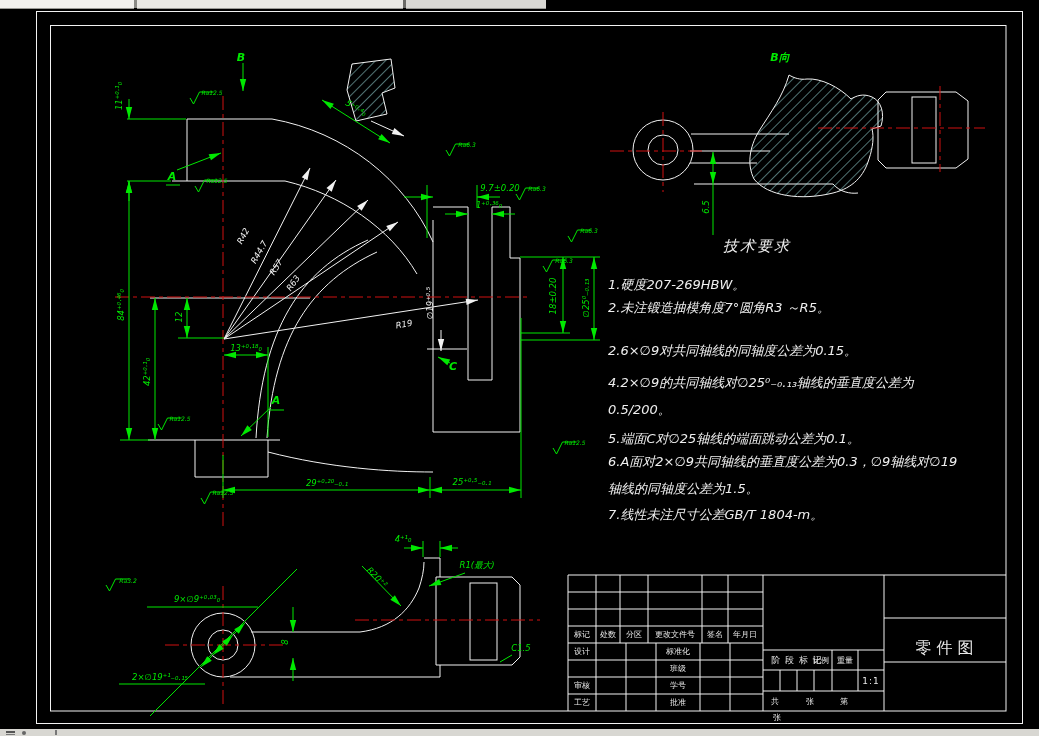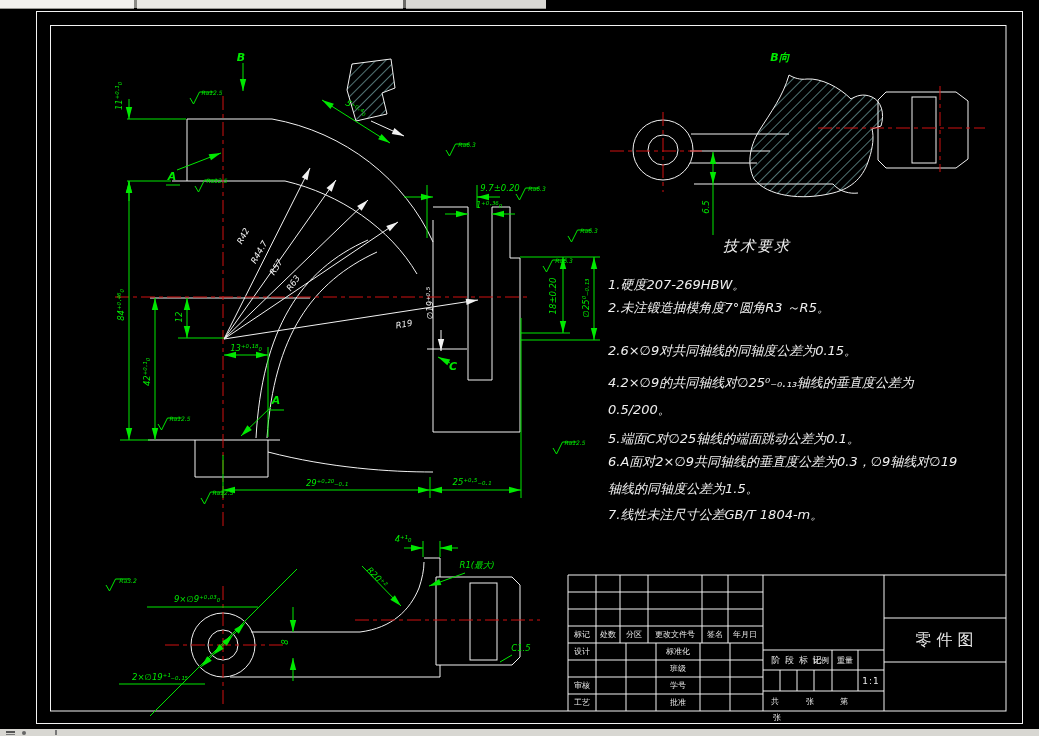--- a/index.html
+++ b/index.html
@@ -24,21 +24,21 @@
   .hatchfill{fill:url(#hx);stroke:#f2f2f2;stroke-width:1;}
   
   .lab{position:absolute;color:#00e800;font:italic 8.5px "DejaVu Sans",sans-serif;white-space:nowrap;transform:translate(-50%,-50%);}
   .lab.w{color:#f2f2f2;}
   .lab.t6{font-size:6px;}
   .lab.t10{font-size:11px;font-weight:bold;}
   .v{transform:translate(-50%,-50%) rotate(-90deg);}
   .tech{position:absolute;color:#efefef;font:italic 13px "DejaVu Sans",sans-serif;white-space:nowrap;}
   .tech.title{font-size:15px;transform:translate(-50%,-50%);letter-spacing:2px;}
   .tbt{position:absolute;color:#e8e8e8;font:8px "DejaVu Sans",sans-serif;white-space:nowrap;transform:translate(-50%,-50%);}
-  .tbt.big{font-size:16px;letter-spacing:5px;}
+  .tbt.big{font-size:16px;letter-spacing:5px;margin-top:8px;}
   .tbt.mid{font-size:9px;letter-spacing:1px;}
 </style>
 </head>
 <body>
 
 <div id="screen">
 
   <div class="topbar">
     <div class="seg1"></div>
     <div class="div1"></div>

